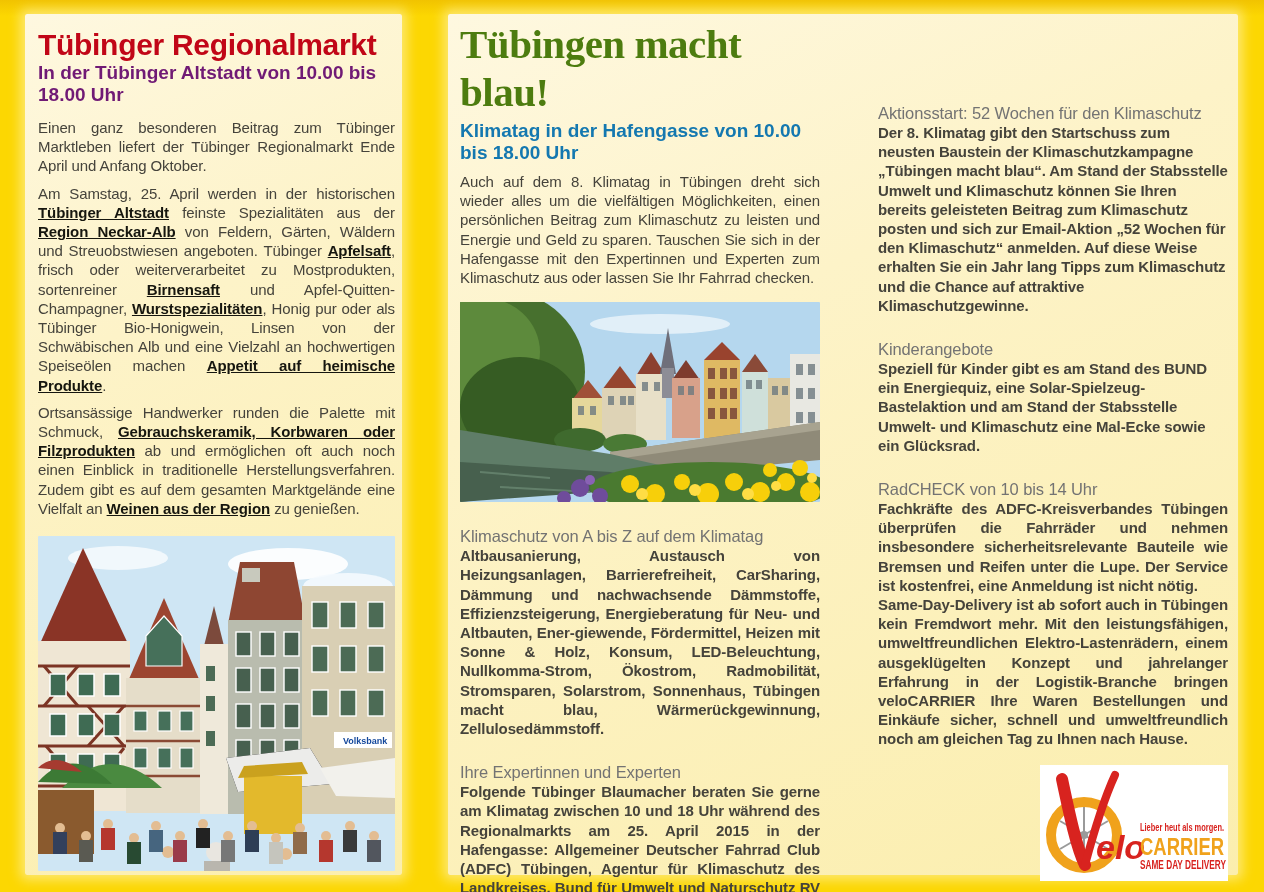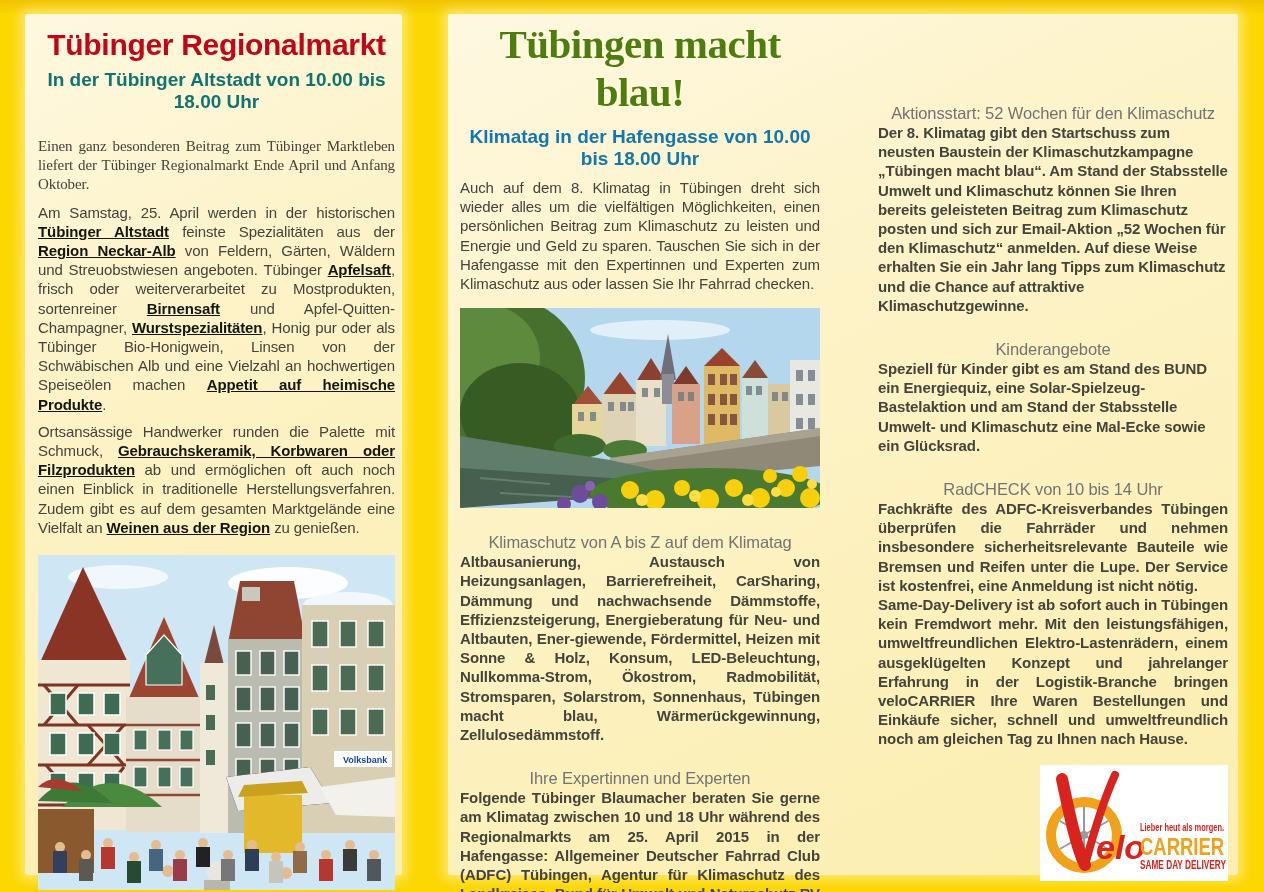--- a/index.html
+++ b/index.html
@@ -13,33 +13,33 @@
     background:linear-gradient(155deg,#fef8e0 0%,#fdf3c8 35%,#fbeeae 100%);
     box-shadow:0 0 12px 5px rgba(255,246,200,.55);
     border-radius:2px;
   }
   .panel-left{left:25px;width:377px;}
   .panel-right{left:448px;width:790px;}
   .col{position:absolute;display:flex;flex-direction:column;}
   .col-left{left:38px;top:28px;width:357px;}
   .col-mid{left:460px;top:20px;width:360px;}
   .col-right{left:878px;top:104px;width:350px;}
-  h1,h2,h3,p{margin:0;padding:0;text-align:center;}
+  h1,h2,h3,p{margin:0;padding:0;}
   .title-red{font-size:30px;font-weight:800;color:#c10617;letter-spacing:-.3px;}
-  .sub-red{font-size:19px;font-weight:700;color:#0f766e;margin-top:7px;}
+  .sub-red{font-size:19px;font-weight:700;color:#701a75;}
   .title-blue{font-size:41px;font-weight:800;color:#4d7c0f;letter-spacing:-.5px;font-family:Liberation Serif, serif;}
-  .sub-blue{font-size:19px;font-weight:700;color:#1478b0;margin-top:10px;}
+  .sub-blue{font-size:19px;font-weight:700;color:#1478b0;margin-top:4px;}
   p.body{
     font-size:15px;line-height:19.2px;color:#45433b;letter-spacing:-.1px;
     text-align:justify;
   }
   p.body.left-align{text-align:left;}
   .b{font-weight:700;color:#16160f;text-decoration:underline;}
   h3.sec{font-size:16.5px;font-weight:400;color:#737373;letter-spacing:-.1px;}
-  .mt-lg{margin-top:24px;font-family:Liberation Serif, serif;}.mt-md{margin-top:8px;}.mt-sm{font-weight:bold;}
+  .mt-lg{margin-top:12px;}.mt-md{margin-top:8px;}.mt-sm{font-weight:bold;}
   .mt-head{margin-top:25px;}
   .photo{border-radius:1px;overflow:hidden;line-height:0;}
   .photo svg{display:block;}
   .photo-market{margin-top:18px;width:357px;height:335px;}
   .photo-neckar{margin-top:15px;width:360px;height:200px;}
   .logo-box{margin-top:16px;margin-left:auto;width:188px;height:116px;background:#e5e5e5;line-height:0;}
 </style>
 </head>
 <body>
 

